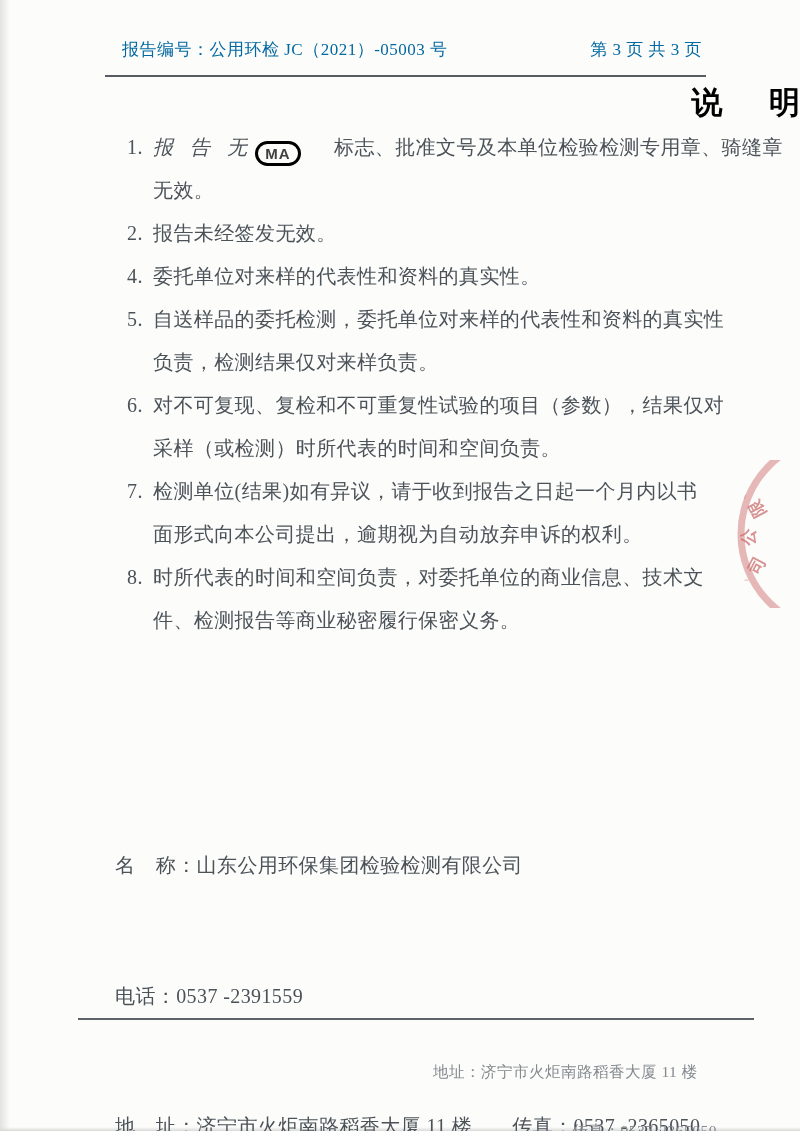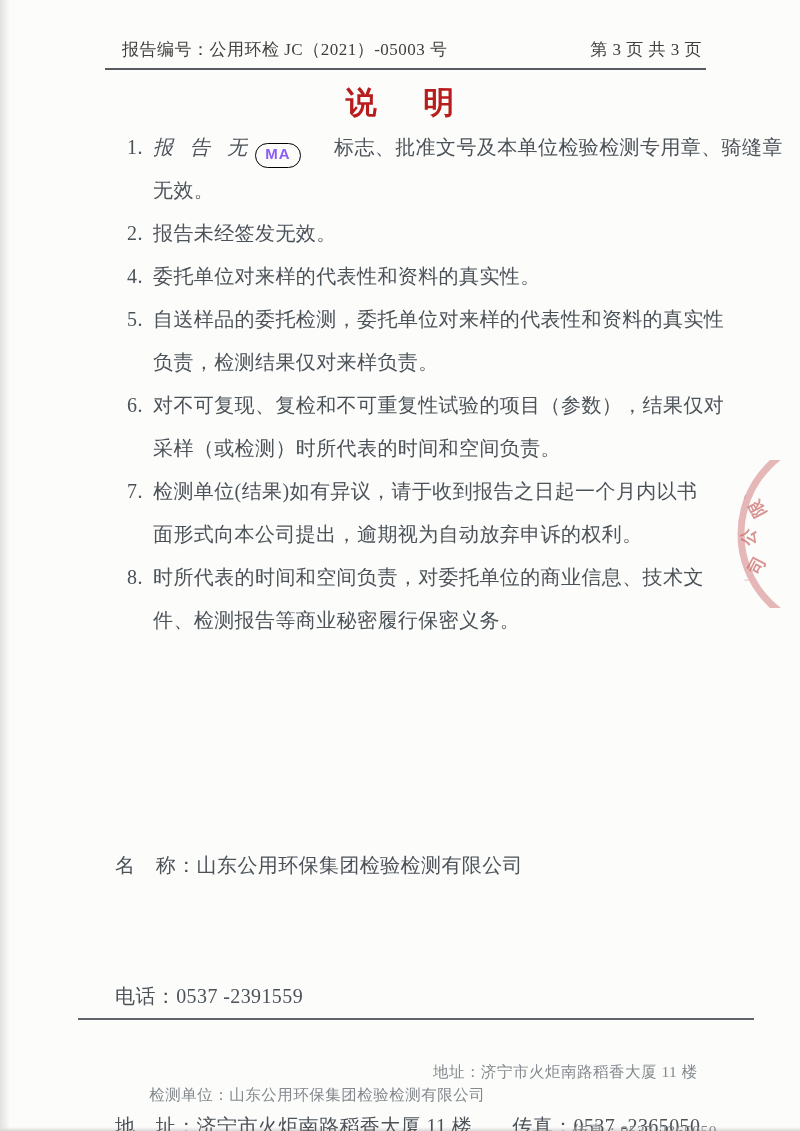--- a/index.html
+++ b/index.html
@@ -21,49 +21,49 @@
   }
   .edge-bottom {
     position: absolute; left: 0; bottom: 0; width: 100%; height: 4px;
     background: linear-gradient(0deg, #d9d9d8, rgba(255,255,255,0));
   }
 
   
   .header {
     position: absolute; left: 105px; right: 94px; top: 38px;
     display: flex; justify-content: space-between; align-items: flex-start;
-    padding: 0 4px 7px 17px;
+    padding: 0 4px 14px 17px;
     border-bottom: 2.5px solid #565c61;
-    font-size: 17px; color: #404040; letter-spacing: 0.5px;
+    font-size: 17px; color: #0369a1; letter-spacing: 0.5px;
     white-space: pre;
   }
 
   
   .title {
     position: absolute; top: 82px; left: 0; width: 100%;
-    text-align: center;
-    font-size: 31px; font-weight: 600; color: #b91c1c;
+    text-align: right;
+    font-size: 31px; font-weight: 600; color: #000000;
     white-space: pre;
   }
 
   
   .notes {
     position: absolute; left: 127px; top: 126px; width: 600px;
     font-size: 20px; line-height: 43px; color: #4b5258;
     letter-spacing: 0.4px;
   }
   .note { padding-left: 26px; text-indent: -26px; white-space: pre; }
   .note .num { display: inline-block; width: 26px; text-indent: 0; }
   .note .txt { white-space: pre; }
   .note .pre { letter-spacing: 6px; font-style: italic; }
   .cma {
     display: inline-block; width: 46px; height: 25px;
-    border: 1px solid #000000; border-radius: 13px;
+    border: 3px solid #000000; border-radius: 13px;
     font: bold 15px/19px "Liberation Sans", "DejaVu Sans", sans-serif;
-    letter-spacing: 1px; text-align: center; color: #8b5cf6;
+    letter-spacing: 1px; text-align: center; color: #404040;
     vertical-align: -5px; margin: 0 33px 0 2px;
     text-indent: 0;
   }
 
   
   .company {
     position: absolute; left: 115px; top: 757px; width: 620px;
     font-size: 20px; line-height: 43.5px; color: #4b5258;
     letter-spacing: 0.4px; white-space: pre;
   }
@@ -125,21 +125,20 @@
       <text transform="translate(34,46) rotate(-118)">限</text>
       <text transform="translate(26,77) rotate(-90)">公</text>
       <text transform="translate(34,108) rotate(-62)">司</text>
       <text transform="translate(20,34) rotate(-125)" font-size="9" opacity="0.5">丶</text>
       <text transform="translate(22,122) rotate(-55)" font-size="9" opacity="0.5">丶</text>
     </g>
   </svg>
 
   <div class="footer">
     <div class="f-row">
-      <span><span>检测单位：</span><span>山东公用环保集团检验检测有限公司</span></span>
       <span class="f-addr"><span>地址：</span><span>济宁市火炬南路稻香大厦 11 楼</span></span>
     </div>
     <div class="f-row">
       
       <span class="f-fax"><span>传真：</span><span>0537-2365050</span></span>
     </div>
   </div>
 </div>
 
 </body></html>

